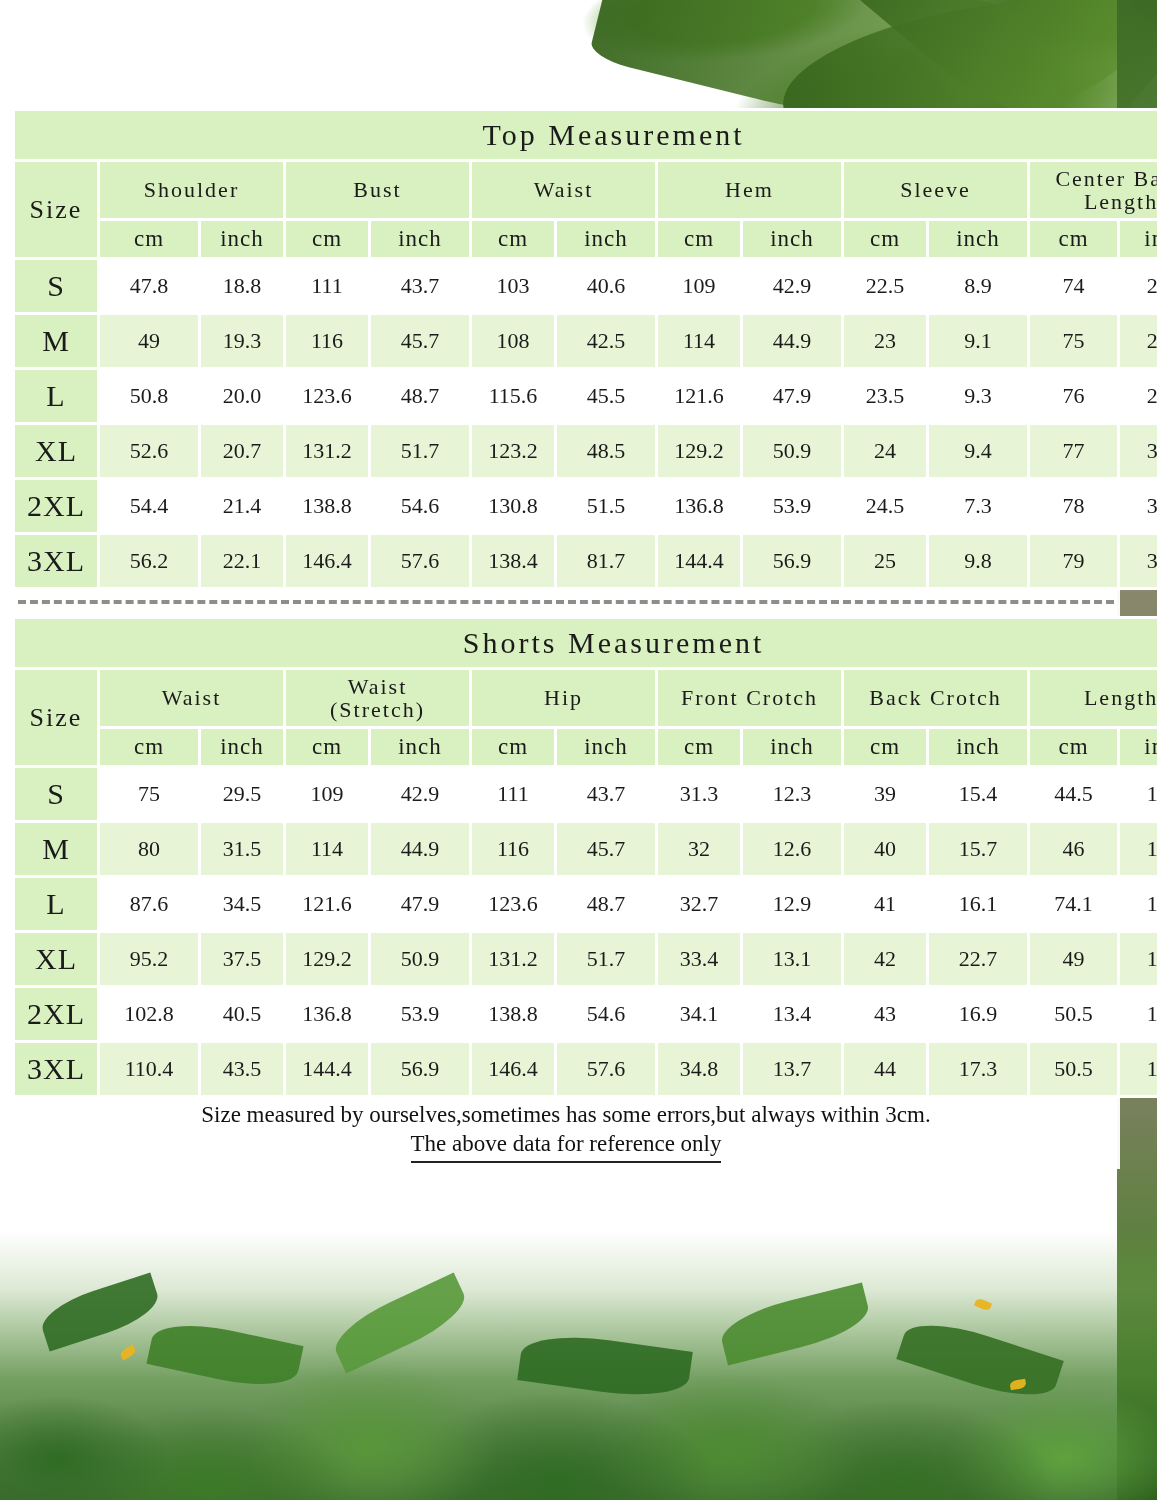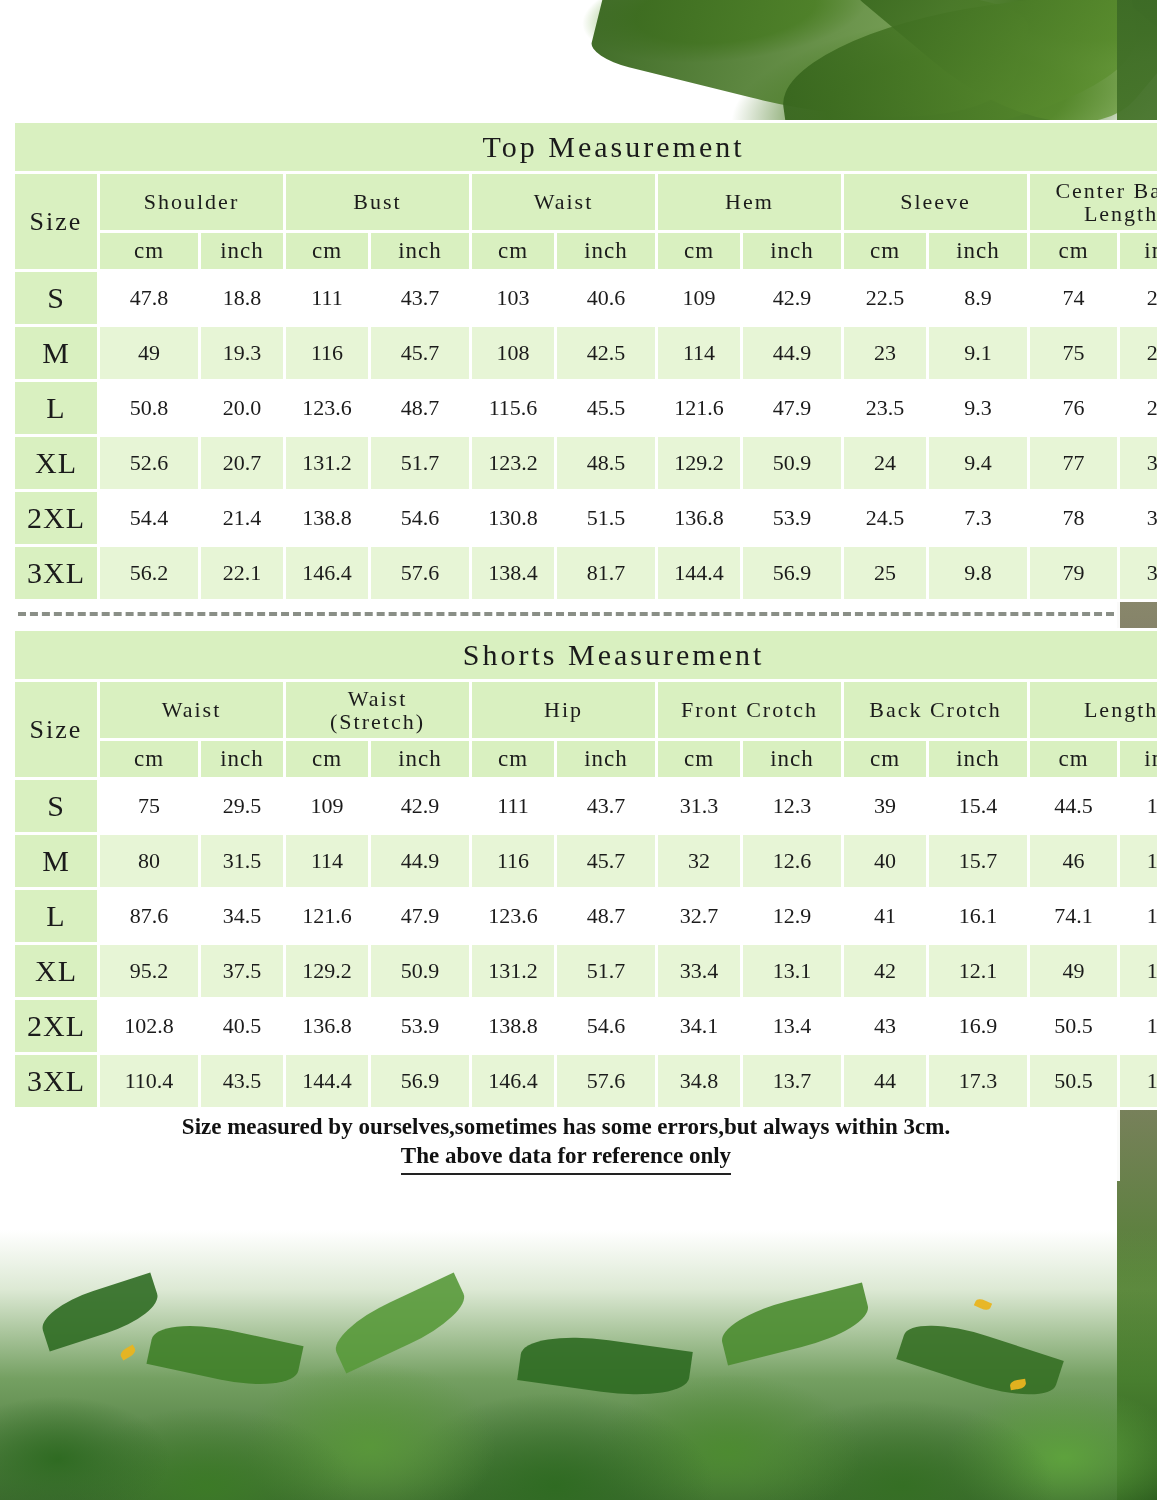--- a/index.html
+++ b/index.html
@@ -76,21 +76,21 @@
     height: 9px;
     background: #e9b41f;
     border-radius: 50% 0 50% 0;
     opacity: .95;
   }
 
   
   .card {
     position: absolute;
     left: 12px;
-    top: 120px;
+    top: 108px;
     width: 1108px;
     z-index: 3;
     background: rgba(255,255,255,0.96);
     padding: 0 0 6px 0;
     box-sizing: border-box;
   }
 
   table.mt {
     border-collapse: collapse;
     width: 1108px;
@@ -163,21 +163,21 @@
     color: #111;
     line-height: 1.28;
     padding-top: 2px;
     font-family: "Liberation Serif", serif;
   }
   .footnote .underline-wrap {
     display: inline-block;
     border-bottom: 2px solid #222;
     padding-bottom: 2px;
   }
-  .fn-row { white-space: nowrap; font-weight: bold; }
+  .fn-row { white-space: nowrap; }
 </style>
 </head>
 <body>
 
 <div class="bg-layer">
   <div class="palm-top"></div>
   <div class="palm-frond" style="top:-40px;left:600px;width:420px;height:150px;transform:rotate(14deg);"></div>
   <div class="palm-frond" style="top:10px;left:780px;width:360px;height:120px;transform:rotate(-8deg);"></div>
   <div class="palm-frond" style="top:-70px;left:860px;width:300px;height:170px;transform:rotate(40deg);"></div>
   <div class="right-strip"></div>
@@ -434,21 +434,21 @@
       <td class="size-cell">XL</td>
       <td class="val">95.2</td>
       <td class="val">37.5</td>
       <td class="val">129.2</td>
       <td class="val">50.9</td>
       <td class="val">131.2</td>
       <td class="val">51.7</td>
       <td class="val">33.4</td>
       <td class="val">13.1</td>
       <td class="val">42</td>
-      <td class="val">12.1</td>
+      <td class="val">22.7</td>
       <td class="val">49</td>
       <td class="val">19.3</td>
     </tr>
     <tr class="odd">
       <td class="size-cell">2XL</td>
       <td class="val">102.8</td>
       <td class="val">40.5</td>
       <td class="val">136.8</td>
       <td class="val">53.9</td>
       <td class="val">138.8</td>

